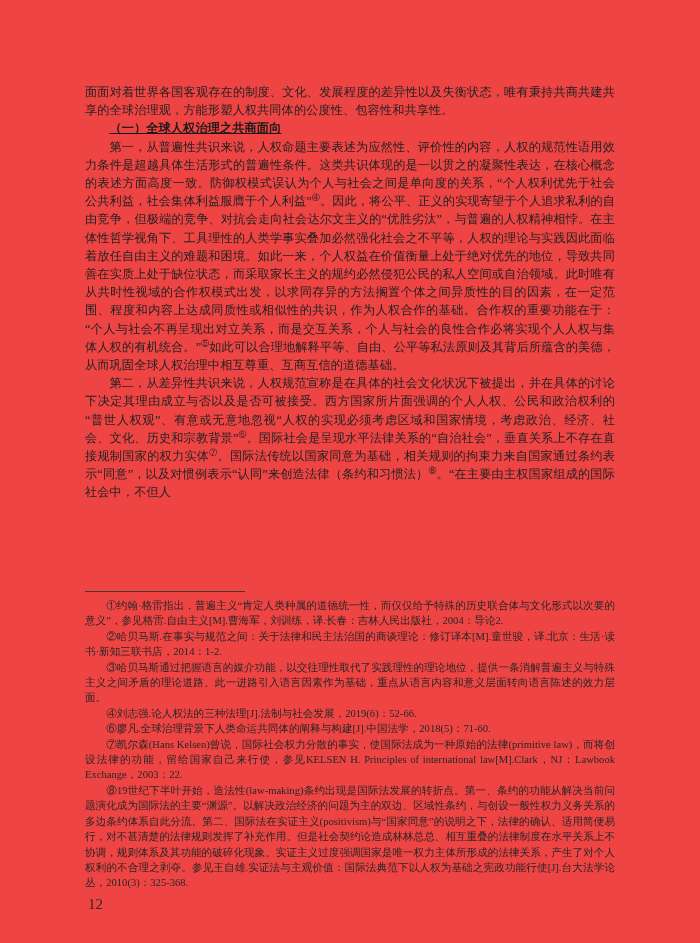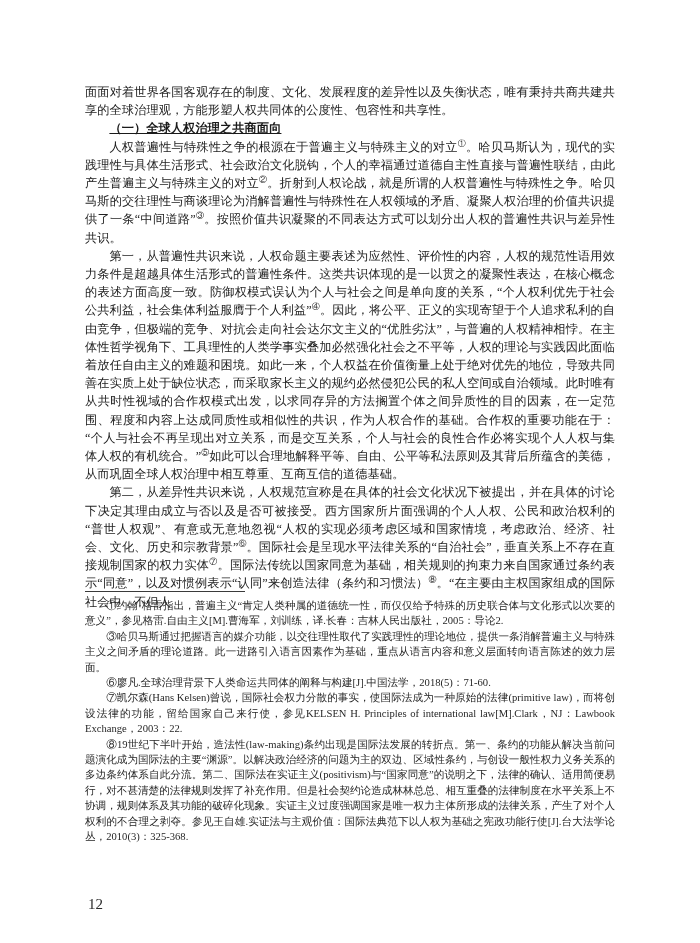--- a/index.html
+++ b/index.html
@@ -4,21 +4,21 @@
 <style>
   html, body { margin: 0; padding: 0; }
   body {
     width: 700px; height: 943px;
     background: #e8e8e8;
     font-family: "Liberation Serif", "DejaVu Serif", serif;
   }
   .page {
     position: relative;
     width: 700px; height: 943px;
-    background: #ffffff;
+    background: #ef4444;
     overflow: hidden;
     color: #222222;
   }
   .text-column {
     position: absolute;
     left: 85px; top: 83px; width: 530px;
     font-size: 12.2px;
     line-height: 18.2px;
     text-align: justify;
     letter-spacing: 0.1px;
@@ -60,29 +60,30 @@
   }
 </style>
 </head>
 <body>
 
 <div class="page">
 
   <div class="text-column">
     <p class="body-para">面面对着世界各国客观存在的制度、文化、发展程度的差异性以及失衡状态，唯有秉持共商共建共享的全球治理观，方能形塑人权共同体的公度性、包容性和共享性。</p>
     <p class="section-heading">（一）全球人权治理之共商面向</p>
-    <p class="body-para para-indent">人权普遍性与特殊性之争的根源在于普遍主义与特殊主义的对立<sup class="fn-ref">①</sup>。哈贝马斯认为，现代的实践理性与具体生活形式、社会政治文化脱钩，个人的幸福通过道德自主性直接与普遍性联结，由此产生普遍主义与特殊主义的对立<sup class="fn-ref">②</sup>。折射到人权论战，就是所谓的人权普遍性与特殊性之争。哈贝马斯的交往理性与商谈理论为消解普遍性与特殊性在人权领域的矛盾、凝聚人权治理的价值共识提供了一条“中间道路”<sup class="fn-ref">③</sup>。按照价值共识凝聚的不同表达方式可以划分出人权的普遍性共识与差异性共识。</p>
     <p class="body-para para-indent">第一，从普遍性共识来说，人权命题主要表述为应然性、评价性的内容，人权的规范性语用效力条件是超越具体生活形式的普遍性条件。这类共识体现的是一以贯之的凝聚性表达，在核心概念的表述方面高度一致。防御权模式误认为个人与社会之间是单向度的关系，“个人权利优先于社会公共利益，社会集体利益服膺于个人利益”<sup class="fn-ref">④</sup>。因此，将公平、正义的实现寄望于个人追求私利的自由竞争，但极端的竞争、对抗会走向社会达尔文主义的“优胜劣汰”，与普遍的人权精神相悖。在主体性哲学视角下、工具理性的人类学事实叠加必然强化社会之不平等，人权的理论与实践因此面临着放任自由主义的难题和困境。如此一来，个人权益在价值衡量上处于绝对优先的地位，导致共同善在实质上处于缺位状态，而采取家长主义的规约必然侵犯公民的私人空间或自治领域。此时唯有从共时性视域的合作权模式出发，以求同存异的方法搁置个体之间异质性的目的因素，在一定范围、程度和内容上达成同质性或相似性的共识，作为人权合作的基础。合作权的重要功能在于：“个人与社会不再呈现出对立关系，而是交互关系，个人与社会的良性合作必将实现个人人权与集体人权的有机统合。”<sup class="fn-ref">⑤</sup>如此可以合理地解释平等、自由、公平等私法原则及其背后所蕴含的美德，从而巩固全球人权治理中相互尊重、互商互信的道德基础。</p>
     <p class="body-para para-indent">第二，从差异性共识来说，人权规范宣称是在具体的社会文化状况下被提出，并在具体的讨论下决定其理由成立与否以及是否可被接受。西方国家所片面强调的个人人权、公民和政治权利的“普世人权观”、有意或无意地忽视“人权的实现必须考虑区域和国家情境，考虑政治、经济、社会、文化、历史和宗教背景”<sup class="fn-ref">⑥</sup>。国际社会是呈现水平法律关系的“自治社会”，垂直关系上不存在直接规制国家的权力实体<sup class="fn-ref">⑦</sup>。国际法传统以国家同意为基础，相关规则的拘束力来自国家通过条约表示“同意”，以及对惯例表示“认同”来创造法律（条约和习惯法）<sup class="fn-ref">⑧</sup>。“在主要由主权国家组成的国际社会中，不但人</p>
   </div>
 
   <div class="footnotes">
     <div class="fn-divider"></div>
-    <p>①约翰·格雷指出，普遍主义“肯定人类种属的道德统一性，而仅仅给予特殊的历史联合体与文化形式以次要的意义”，参见格雷.自由主义[M].曹海军，刘训练，译.长春：吉林人民出版社，2005：导论2.</p>
+    <p>①约翰·格雷指出，普遍主义“肯定人类种属的道德统一性，而仅仅给予特殊的历史联合体与文化形式以次要的意义”，参见格雷.自由主义[M].曹海军，刘训练，译.长春：吉林人民出版社，2004：导论2.</p>
+    <p>②哈贝马斯.在事实与规范之间：关于法律和民主法治国的商谈理论：修订译本[M].童世骏，译.北京：生活·读书·新知三联书店，2014：1-2.</p>
     <p>③哈贝马斯通过把握语言的媒介功能，以交往理性取代了实践理性的理论地位，提供一条消解普遍主义与特殊主义之间矛盾的理论道路。此一进路引入语言因素作为基础，重点从语言内容和意义层面转向语言陈述的效力层面。</p>
+    <p>④刘志强.论人权法的三种法理[J].法制与社会发展，2019(6)：52-66.</p>
     <p>⑥廖凡.全球治理背景下人类命运共同体的阐释与构建[J].中国法学，2018(5)：71-60.</p>
     <p>⑦凯尔森(Hans Kelsen)曾说，国际社会权力分散的事实，使国际法成为一种原始的法律(primitive law)，而将创设法律的功能，留给国家自己来行使，参见KELSEN H. Principles of international law[M].Clark，NJ：Lawbook Exchange，2003：22.</p>
     <p>⑧19世纪下半叶开始，造法性(law-making)条约出现是国际法发展的转折点。第一、条约的功能从解决当前问题演化成为国际法的主要“渊源”。以解决政治经济的问题为主的双边、区域性条约，与创设一般性权力义务关系的多边条约体系自此分流。第二、国际法在实证主义(positivism)与“国家同意”的说明之下，法律的确认、适用简便易行，对不甚清楚的法律规则发挥了补充作用。但是社会契约论造成林林总总、相互重叠的法律制度在水平关系上不协调，规则体系及其功能的破碎化现象。实证主义过度强调国家是唯一权力主体所形成的法律关系，产生了对个人权利的不合理之剥夺。参见王自雄.实证法与主观价值：国际法典范下以人权为基础之宪政功能行使[J].台大法学论丛，2010(3)：325-368.</p>
   </div>
 
   <div class="page-number">12</div>
 
 </div>
 
 </body></html>

